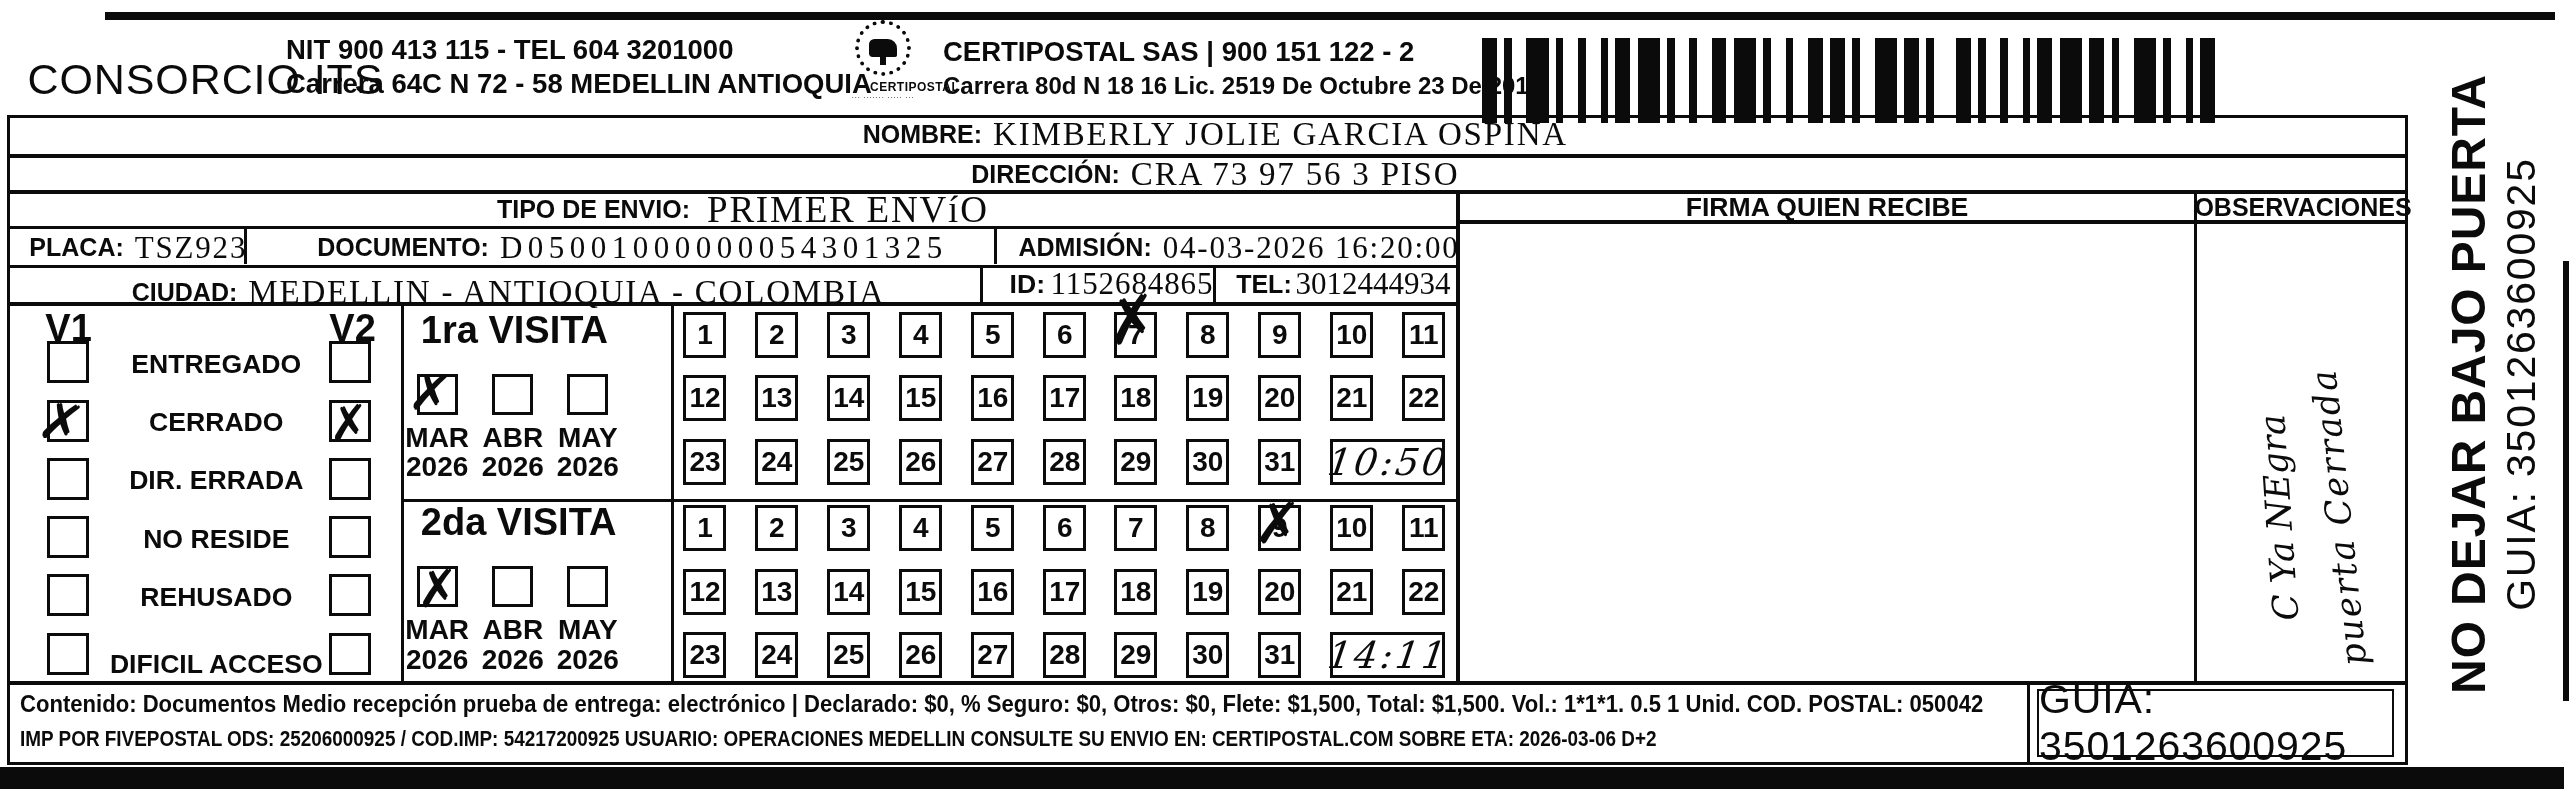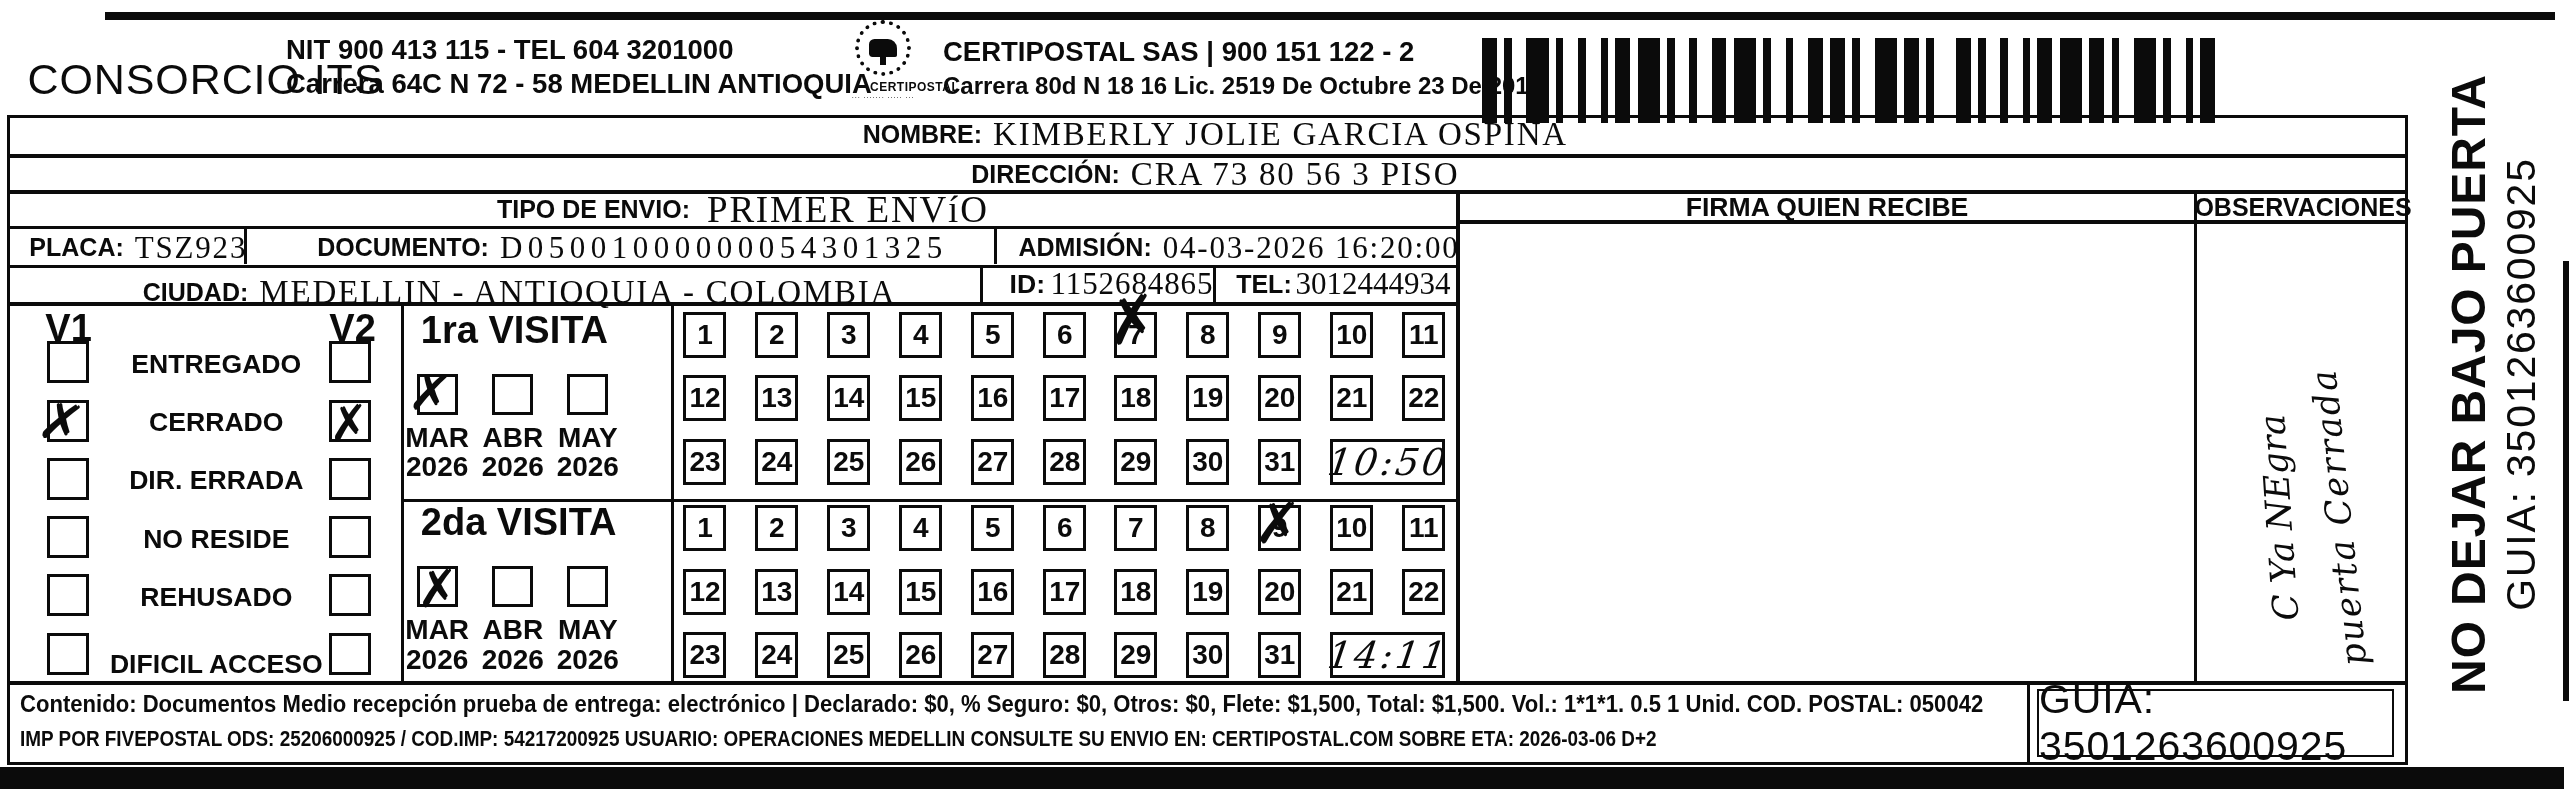--- a/index.html
+++ b/index.html
@@ -180,39 +180,39 @@
   <div class="ln" style="left:401px;top:302px;width:2.7px;height:380px;"></div>
   <div class="ln" style="left:671px;top:302px;width:2.7px;height:380px;"></div>
   <div class="ln" style="left:2027px;top:681px;width:2.7px;height:84px;"></div>
 
   <div class="frow" style="left:7.3px;top:115px;width:2390px;height:38px;">
     <span class="lbl">NOMBRE:</span>
     <span class="val">KIMBERLY JOLIE GARCIA OSPINA</span>
   </div>
   <div class="frow" style="left:7.3px;top:157px;width:2390px;height:34px;">
     <span class="lbl">DIRECCIÓN:</span>
-    <span class="val">CRA 73 80 56 3 PISO</span>
+    <span class="val">CRA 73 97 56 3 PISO</span>
   </div>
   <div class="frow" style="left:7.3px;top:191px;width:1445px;height:36px;gap:17px;">
     <span class="lbl">TIPO DE ENVIO:</span>
     <span class="val" style="font-size:37px;">PRIMER ENVíO</span>
   </div>
   <div class="frow" style="left:7.3px;top:229px;width:236px;height:37px;">
     <span class="lbl">PLACA:</span>
     <span class="val sm">TSZ923</span>
   </div>
   <div class="frow" style="left:246px;top:229px;width:747px;height:37px;">
     <span class="lbl">DOCUMENTO:</span>
     <span class="val sm doc">D05001000000054301325</span>
   </div>
   <div class="frow" style="left:996px;top:229px;width:460px;height:37px;">
     <span class="lbl">ADMISIÓN:</span>
     <span class="val sm">04-03-2026 16:20:00</span>
   </div>
-  <div class="frow" style="left:20px;top:266px;width:973px;height:52px;">
+  <div class="frow" style="left:9px;top:266px;width:973px;height:52px;">
     <span class="lbl">CIUDAD:</span>
     <span class="val">MEDELLIN - ANTIOQUIA - COLOMBIA</span>
   </div>
   <div class="frow" style="left:983px;top:266px;width:231px;height:36px;gap:5.5px;">
     <span class="lbl" style="font-size:26.6px;">ID:</span>
     <span class="val sm" style="letter-spacing:0.9px;">1152684865</span>
   </div>
   <div class="frow" style="left:1216px;top:266px;width:240px;height:36px;gap:3.7px;padding-left:7.3px;">
     <span class="lbl" style="font-size:25px;">TEL:</span>
     <span class="val sm" style="letter-spacing:0;">3012444934</span>

